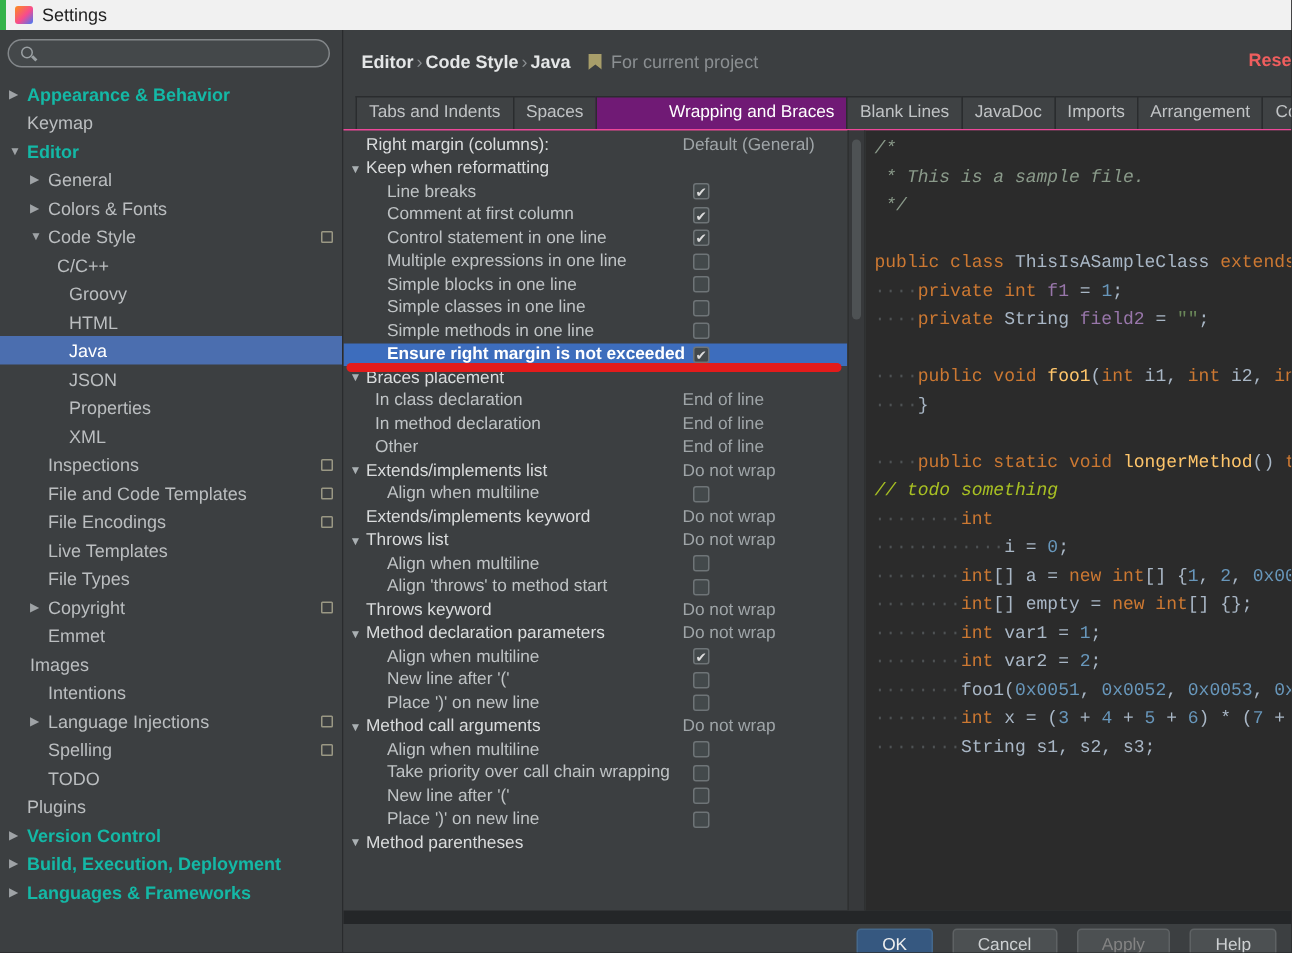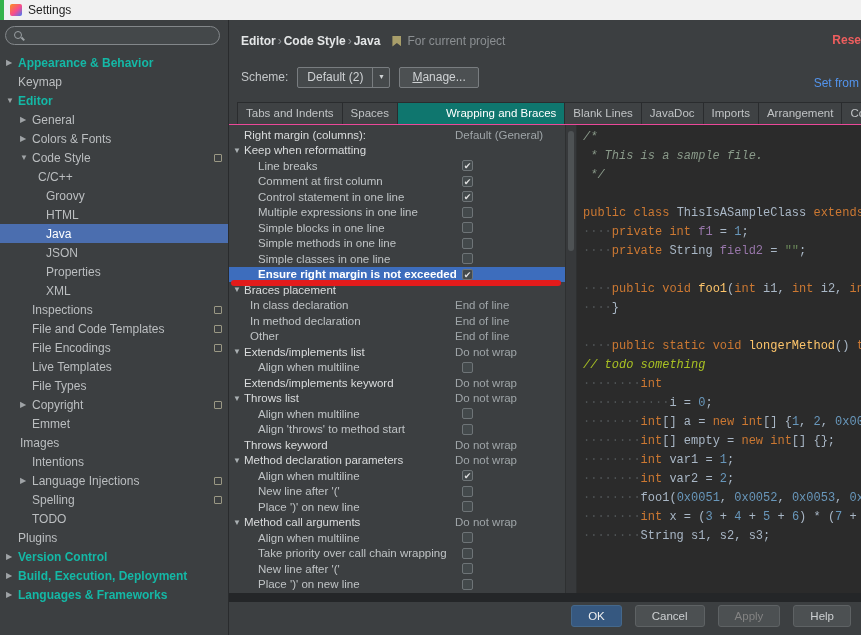--- a/index.html
+++ b/index.html
@@ -50,21 +50,21 @@
                font-size:7px;color:#cfd2d4;line-height:19px;}
   .btn{height:21px;border:1px solid #797d80;border-radius:2px;background:#4c5052;color:#cfd2d4;
        padding:0 12px;font:12px "Liberation Sans",sans-serif;}
   .btn::first-letter{text-decoration:underline;}
   .setfrom{position:absolute;right:2px;bottom:0;color:#5394ec;}
   
   .tabs{display:flex;margin-top:12px;padding-left:8px;border-bottom:1px solid #ec4899;height:23px;}
   .tab{padding:0 8px;line-height:21px;background:#3f4244;border:1px solid #2a2c2e;border-bottom:none;
        color:#c0c3c5;font-size:11.5px;white-space:nowrap;margin-left:-1px;}
   .tab:first-child{margin-left:0;}
-  .tab.active{background:#0f766e;color:#ffffff;padding-left:48px;}
+  .tab.active{background:#701a75;color:#ffffff;padding-left:48px;}
   
   .content{flex:1;display:flex;min-height:0;}
   .spanel{width:336px;flex:0 0 336px;position:relative;padding-top:2px;overflow:hidden;font-size:11.5px;}
   .srow{height:15.5px;display:flex;align-items:center;position:relative;padding-left:4px;white-space:nowrap;}
   .srow.sel{background:#3d6dbd;}
   .sarrow{width:11px;flex:0 0 11px;font-size:8px;color:#aab0b3;}
   .slabel{color:#bfc3c5;}
   .slabel.bold{font-weight:normal;color:#dadcdd;}
   .slabel.child{margin-left:14px;}
   .slabel.ind{margin-left:6px;}
@@ -84,21 +84,21 @@
   .tk-str{color:#6a8759;}
   .tk-num{color:#6897bb;}
   .tk-cmt{color:#8a9a8a;font-style:italic;}
   .tk-todo{color:#a8c023;font-style:italic;}
   .tk-field{color:#9876aa;}
   .tk-fn{color:#ffc66b;}
   .tk-plain{color:#a9b7c6;}
   .tk-ws{color:#4e5254;}
   
   .gap{height:9px;background:#242628;}
-  .footer{height:33px;background:#3c3f41;display:flex;justify-content:flex-end;gap:13px;padding:3px 10px 16px 0;}
+  .footer{height:19px;background:#3c3f41;display:flex;justify-content:flex-end;gap:13px;padding:3px 10px 16px 0;}
   .fbtn{height:22px;padding:0 16px;border-radius:3px;border:1px solid #5e6264;background:#4c5052;
         color:#cdd0d2;font:11.5px "Liberation Sans",sans-serif;}
   .fbtn.primary{background:#365880;border-color:#44688c;color:#eeeeee;}
   .fbtn.disabled{color:#838383;}
 </style>
 </head>
 <body>
 
 <div class="app">
   <div class="titlebar">
@@ -247,29 +247,20 @@
             <span class="crumb-sep">›</span>
             <span class="crumb">Code Style</span>
             <span class="crumb-sep">›</span>
             <span class="crumb">Java</span>
           </span>
         <span class="tag-icon"></span>
         <span class="scope">For current project</span>
         <span class="reset">Rese</span>
       </div>
 
-      <div class="scheme-row">
-        <span class="scheme-label">Scheme:</span>
-        <div class="combo">
-          <span class="combo-text">Default (2)</span>
-          <span class="combo-arrow">▼</span>
-        </div>
-        <button class="btn">Manage...</button>
-        <span class="setfrom">Set from</span>
-      </div>
 
       <div class="tabs">
           <div class="tab">Tabs and Indents</div>
           <div class="tab">Spaces</div>
           <div class="tab active">Wrapping and Braces</div>
           <div class="tab">Blank Lines</div>
           <div class="tab">JavaDoc</div>
           <div class="tab">Imports</div>
           <div class="tab">Arrangement</div>
           <div class="tab">Code Generation</div>
@@ -306,26 +297,26 @@
               <span class="slabel child">Multiple expressions in one line</span>
               <span class="cbox"></span>
             </div>
             <div class="srow">
               <span class="sarrow"></span>
               <span class="slabel child">Simple blocks in one line</span>
               <span class="cbox"></span>
             </div>
             <div class="srow">
               <span class="sarrow"></span>
+              <span class="slabel child">Simple classes in one line</span>
+              <span class="cbox"></span>
+            </div>
+            <div class="srow">
+              <span class="sarrow"></span>
               <span class="slabel child">Simple methods in one line</span>
-              <span class="cbox"></span>
-            </div>
-            <div class="srow">
-              <span class="sarrow"></span>
-              <span class="slabel child">Simple classes in one line</span>
               <span class="cbox"></span>
             </div>
             <div class="srow sel">
               <span class="sarrow"></span>
               <span class="slabel child">Ensure right margin is not exceeded</span>
               <span class="cbox on">✔</span>
             </div>
             <div class="srow">
               <span class="sarrow">▼</span>
               <span class="slabel bold">Braces placement</span>

